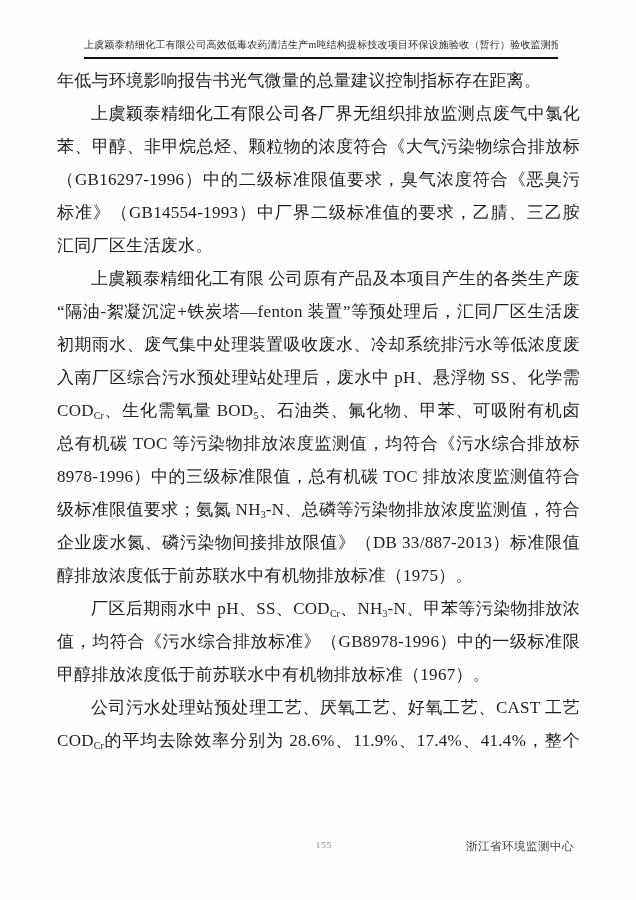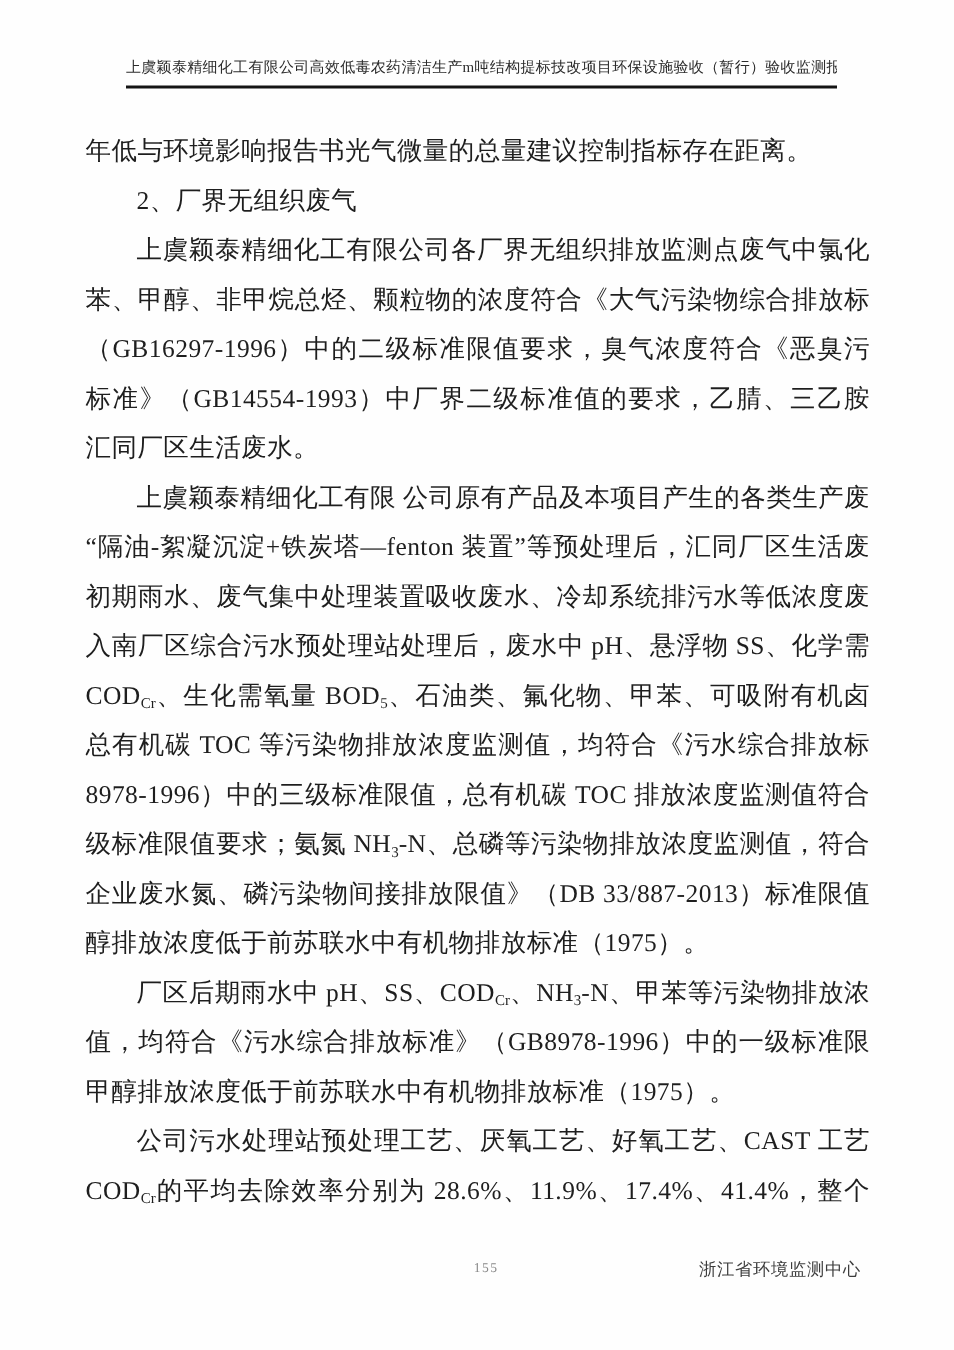--- a/index.html
+++ b/index.html
@@ -26,21 +26,21 @@
     font-size: 10px;
     letter-spacing: 0.2px;
     color: #2b2b2b;
     padding-bottom: 5px;
     border-bottom: 2px solid #141414;
     white-space: nowrap;
     overflow: hidden;
   }
   .doc-body {
     position: absolute;
-    top: 84px;
+    top: 64px;
     left: 57px;
     right: 56px;
     font-size: 17px;
     letter-spacing: 0.3px;
   }
   .line {
     height: 33px;
     line-height: 33px;
     white-space: nowrap;
     overflow: hidden;
@@ -83,39 +83,38 @@
 <body>
 
 <div class="page">
 
   <div class="header">
     <span>上虞颖泰精细化工有限公司高效低毒农药清洁生产m吨结构提标技改项目环保设施验收（暂行）验收监测报告（报审稿）</span>
   </div>
 
   <div class="doc-body">
       <div class="line">年低与环境影响报告书光气微量的总量建议控制指标存在距离。</div>
-      <div class="line indent">2、厂界无组织废气</div>
       <div class="line indent fill">上虞颖泰精细化工有限公司各厂界无组织排放监测点废气中氯化氢、甲</div>
       <div class="line fill">苯、甲醇、非甲烷总烃、颗粒物的浓度符合《大气污染物综合排放标准》</div>
       <div class="line fill">（GB16297-1996）中的二级标准限值要求，臭气浓度符合《恶臭污染物排放</div>
       <div class="line fill">标准》（GB14554-1993）中厂界二级标准值的要求，乙腈、三乙胺的浓度低于</div>
       <div class="line">汇同厂区生活废水。</div>
       <div class="line indent fill">上虞颖泰精细化工有限 公司原有产品及本项目产生的各类生产废水经</div>
       <div class="line fill">“隔油-絮凝沉淀+铁炭塔—fenton 装置”等预处理后，汇同厂区生活废水、</div>
       <div class="line fill">初期雨水、废气集中处理装置吸收废水、冷却系统排污水等低浓度废水，进</div>
       <div class="line fill">入南厂区综合污水预处理站处理后，废水中 pH、悬浮物 SS、化学需氧量</div>
       <div class="line fill">COD<sub>Cr</sub>、生化需氧量 BOD<sub>5</sub>、石油类、氟化物、甲苯、可吸附有机卤素 AOX、</div>
       <div class="line fill">总有机碳 TOC 等污染物排放浓度监测值，均符合《污水综合排放标准》（GB</div>
       <div class="line fill">8978-1996）中的三级标准限值，总有机碳 TOC 排放浓度监测值符合该标准一</div>
       <div class="line fill">级标准限值要求；氨氮 NH<sub>3</sub>-N、总磷等污染物排放浓度监测值，符合《工业</div>
       <div class="line fill">企业废水氮、磷污染物间接排放限值》（DB 33/887-2013）标准限值要求；甲</div>
       <div class="line">醇排放浓度低于前苏联水中有机物排放标准（1975）。</div>
       <div class="line indent fill">厂区后期雨水中 pH、SS、COD<sub>Cr</sub>、NH<sub>3</sub>-N、甲苯等污染物排放浓度监测</div>
       <div class="line fill">值，均符合《污水综合排放标准》（GB8978-1996）中的一级标准限值要求，</div>
-      <div class="line">甲醇排放浓度低于前苏联水中有机物排放标准（1975）。</div>
+      <div class="line">甲醇排放浓度低于前苏联水中有机物排放标准（1967）。</div>
       <div class="line indent fill">公司污水处理站预处理工艺、厌氧工艺、好氧工艺、CAST 工艺过程对</div>
       <div class="line fill">COD<sub>Cr</sub>的平均去除效率分别为 28.6%、11.9%、17.4%、41.4%，整个污水处理</div>
     </div>
 
   <div class="footer-pagenum">155</div>
 
   <div class="footer-org">浙江省环境监测中心</div>
 
 </div>
 

